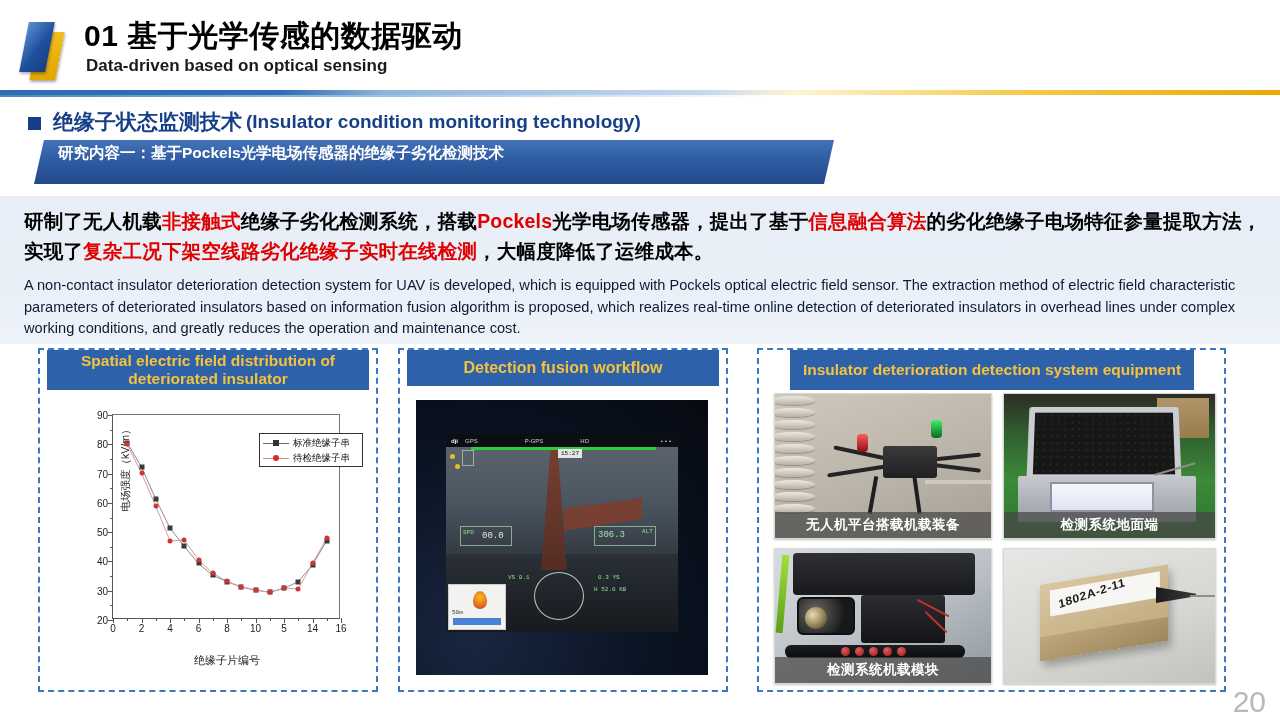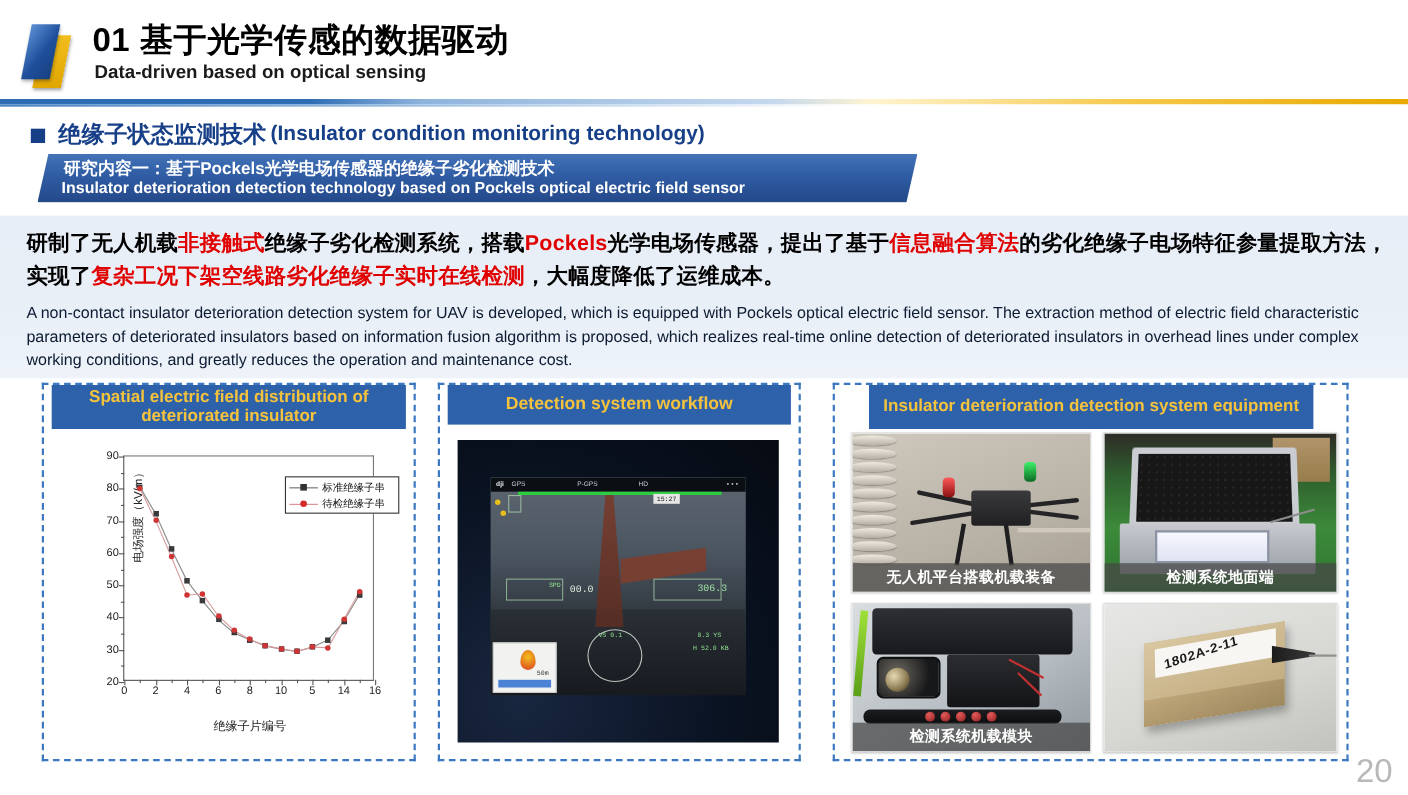--- a/index.html
+++ b/index.html
@@ -168,21 +168,21 @@
   .tower-arm {
     position:absolute; left:118px; top:64px; width:78px; height:34px;
     background:rgba(125,62,46,.88);
     clip-path:polygon(0 30%, 100% 0, 100% 62%, 0 96%);
   }
   .horizon {
     position:absolute; left:0; top:120px; width:100%; height:78px;
     background:linear-gradient(180deg,#2a3036,#171a1f);
   }
   .osd { position:absolute; border:1px solid rgba(200,255,200,.55); }
-  .osd-txt { position:absolute; color:#dfeadf; font-size:6px; font-family:"Liberation Mono",monospace;margin-left:36px; }
+  .osd-txt { position:absolute; color:#dfeadf; font-size:6px; font-family:"Liberation Mono",monospace; }
   .osd-g { color:#8fe08f; }
   .hud-circle {
     position:absolute; left:88px; top:138px; width:50px; height:48px;
     border:1px solid rgba(225,235,225,.8); border-radius:50%;
   }
   .minimap {
     position:absolute; left:2px; top:150px; width:58px; height:46px;
     background:#f2f2f0; border:1px solid #ccc;
   }
   .minimap .pin { position:absolute; left:24px; top:6px; width:14px; height:18px;
@@ -294,21 +294,20 @@
 
   <div class="sec-head">
     <span class="sec-bullet"></span>
     <span class="sec-zh">绝缘子状态监测技术</span>
     <span class="sec-en">(Insulator condition monitoring technology)</span>
   </div>
 
   <div class="banner-wrap">
     <div class="banner"></div>
     <div class="banner-zh">研究内容一：基于Pockels光学电场传感器的绝缘子劣化检测技术</div>
-    <div class="banner-en">Insulator deterioration detection technology based on Pockels optical electric field sensor</div>
   </div>
 
   <div class="para-block">
     <div class="para-zh" id="para-zh"><span>研制了无人机载</span><span class="hl" style="color: rgb(224, 0, 0);">非接触式</span><span>绝缘子劣化检测系统，搭载</span><span class="hl" style="color: rgb(224, 0, 0);">Pockels</span><span>光学电场传感器，提出了基于</span><span class="hl" style="color: rgb(224, 0, 0);">信息融合算法</span><span>的劣化绝缘子电场特征参量提取方法，实现了</span><span class="hl" style="color: rgb(224, 0, 0);">复杂工况下架空线路劣化绝缘子实时在线检测</span><span>，大幅度降低了运维成本。</span></div>
     <div class="para-en">A non-contact insulator deterioration detection system for UAV is developed, which is equipped with Pockels optical electric field sensor. The extraction method of electric field characteristic parameters of deteriorated insulators based on information fusion algorithm is proposed, which realizes real-time online detection of deteriorated insulators in overhead lines under complex working conditions, and greatly reduces the operation and maintenance cost.</div>
   </div>
 
   <div class="panel" id="panel-left"></div>
   <div class="panel-title" id="title-left">Spatial electric field distribution of deteriorated insulator</div>
 
@@ -410,21 +409,21 @@
         <div class="pt r" title="待检绝缘子串 @10 = 30.3" style="left: 142.5px; top: 174.836px; background: rgb(207, 53, 53);"></div>
         <div class="pt r" title="待检绝缘子串 @11 = 29.4" style="left: 156.75px; top: 177.471px; background: rgb(207, 53, 53);"></div>
         <div class="pt r" title="待检绝缘子串 @12 = 30.9" style="left: 171px; top: 173.079px; background: rgb(207, 53, 53);"></div>
         <div class="pt r" title="待检绝缘子串 @13 = 30.6" style="left: 185.25px; top: 173.957px; background: rgb(207, 53, 53);"></div>
         <div class="pt r" title="待检绝缘子串 @14 = 39.3" style="left: 199.5px; top: 148.479px; background: rgb(207, 53, 53);"></div>
         <div class="pt r" title="待检绝缘子串 @15 = 48" style="left: 213.75px; top: 123px; background: rgb(207, 53, 53);"></div>
       </div>
   </div>
 
   <div class="panel" id="panel-mid"></div>
-  <div class="panel-title" id="title-mid">Detection system workflow</div>
+  <div class="panel-title" id="title-mid">Detection fusion workflow</div>
 
   <div class="video" style="left:416px; top:400px;">
     <div class="inner">
       <div class="horizon"></div>
       <div class="tower"></div>
       <div class="tower-arm"></div>
       <div class="dji-bar">
         <span style="font-weight:bold;color:#e9edf2">dji</span>
         <span>GPS</span>
         <span style="margin-left:40px">P-GPS</span>

